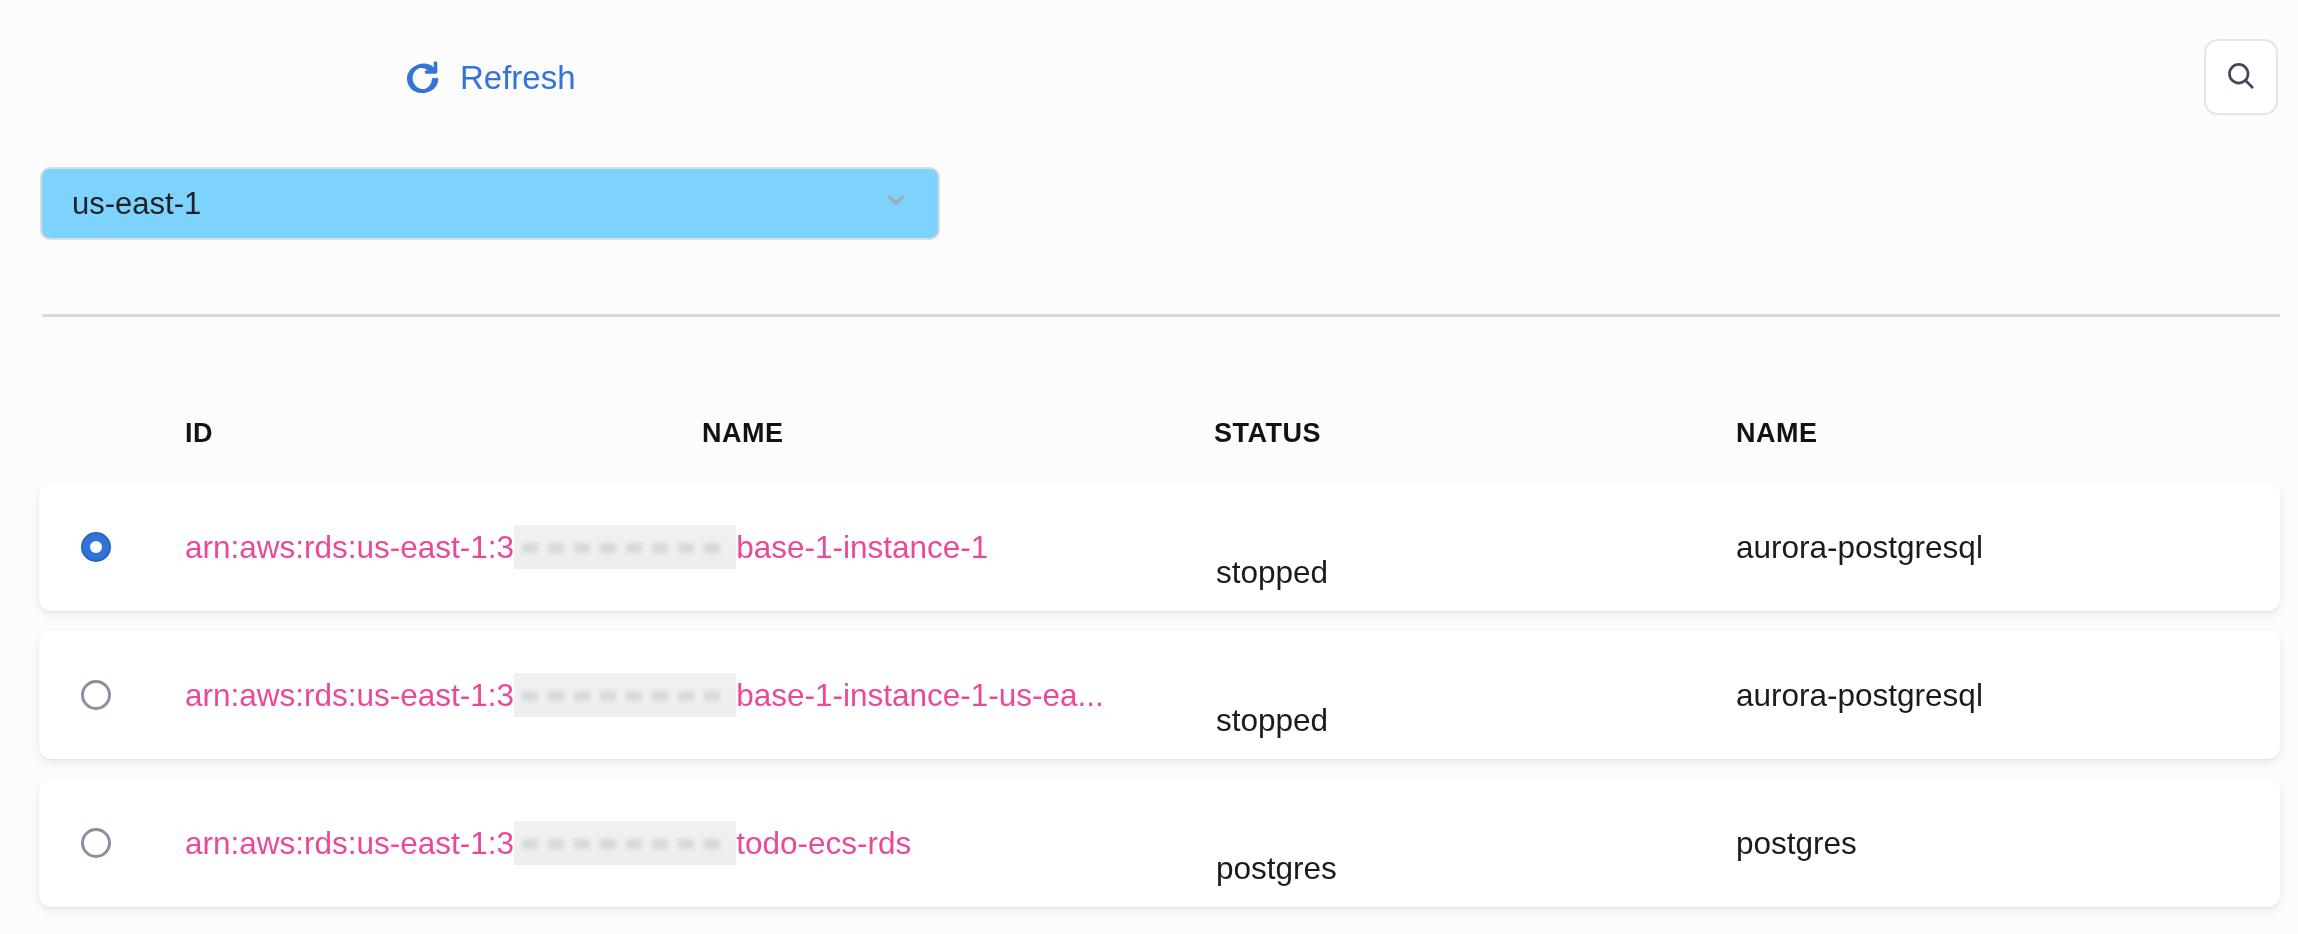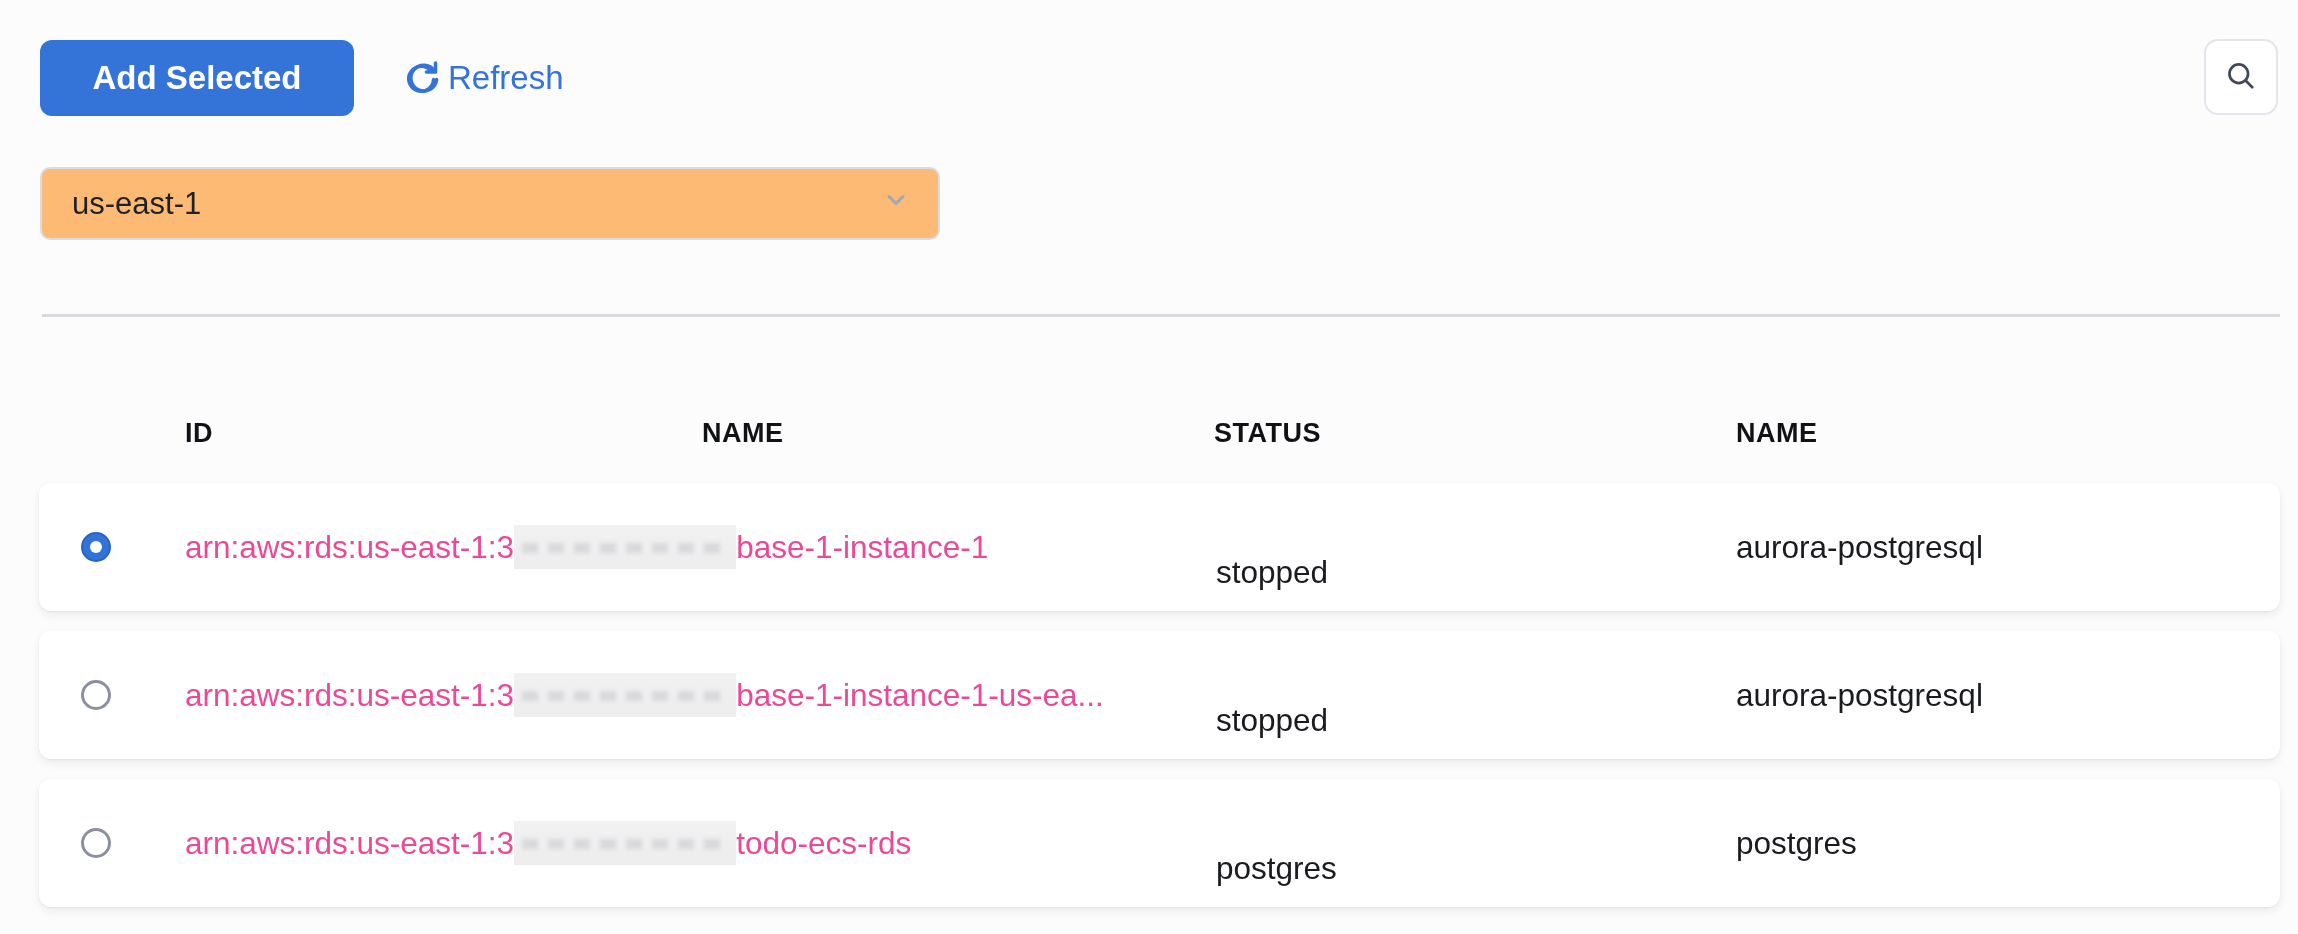--- a/index.html
+++ b/index.html
@@ -18,38 +18,38 @@
     position:absolute; left:40px; top:40px;
     width:314px; height:76px;
     background:#3473d8; border:none; border-radius:12px;
     color:#ffffff; font-size:33px; font-weight:700;
     font-family:"Liberation Sans", sans-serif;
     display:flex; align-items:center; justify-content:center;
     cursor:pointer;
   }
   .refresh-link {
     position:absolute; left:404px; top:40px; height:76px;
-    display:flex; align-items:center; gap:8px;
+    display:flex; align-items:center; gap:20px;
     color:#3473d8; font-size:33px; font-weight:500;
     cursor:pointer;
   }
   .refresh-link svg { display:block; }
   .search-btn {
     position:absolute; left:2204px; top:39px;
     width:74px; height:76px;
     background:#ffffff; border:2px solid #e4e5eb; border-radius:14px;
     display:flex; align-items:center; justify-content:center;
     cursor:pointer;
   }
 
   
   .region-select {
     position:absolute; left:40px; top:167px;
     width:900px; height:73px;
-    background:#fdba74; border:2px solid #dadce2; border-radius:10px;
+    background:#7dd3fc; border:2px solid #dadce2; border-radius:10px;
     display:flex; align-items:center;
     padding:0 28px 0 30px;
     font-size:31px; color:#1f2127;
     cursor:pointer;
   }
   .region-select .chev { margin-left:auto; }
 
   
   .divider {
     position:absolute; left:42px; top:314px;
@@ -113,21 +113,20 @@
     font-size:31.5px; color:#191b1f; white-space:nowrap;
   }
   .status-cell { left:1177px;margin-top:25px; }
   .type-cell   { left:1697px; }
 </style>
 </head>
 <body>
 
 <div class="screen">
 
-  <button class="btn-primary">Add Selected</button>
 
   <div class="refresh-link">
     <span>
       <svg width="36" height="36" viewBox="0 0 24 24" fill="none" stroke="#3473d8" stroke-width="2.4" stroke-linecap="round" stroke-linejoin="round">
         <path d="M21 2v6h-6"></path>
         <path d="M21 8a9 9 0 1 0 2 6" transform="translate(-1.5 0) scale(0.92)"></path>
         <path d="M20.5 7.6A8.6 8.6 0 1 0 21.7 13" fill="none"></path>
       </svg>
     </span>
     <span>Refresh</span>

